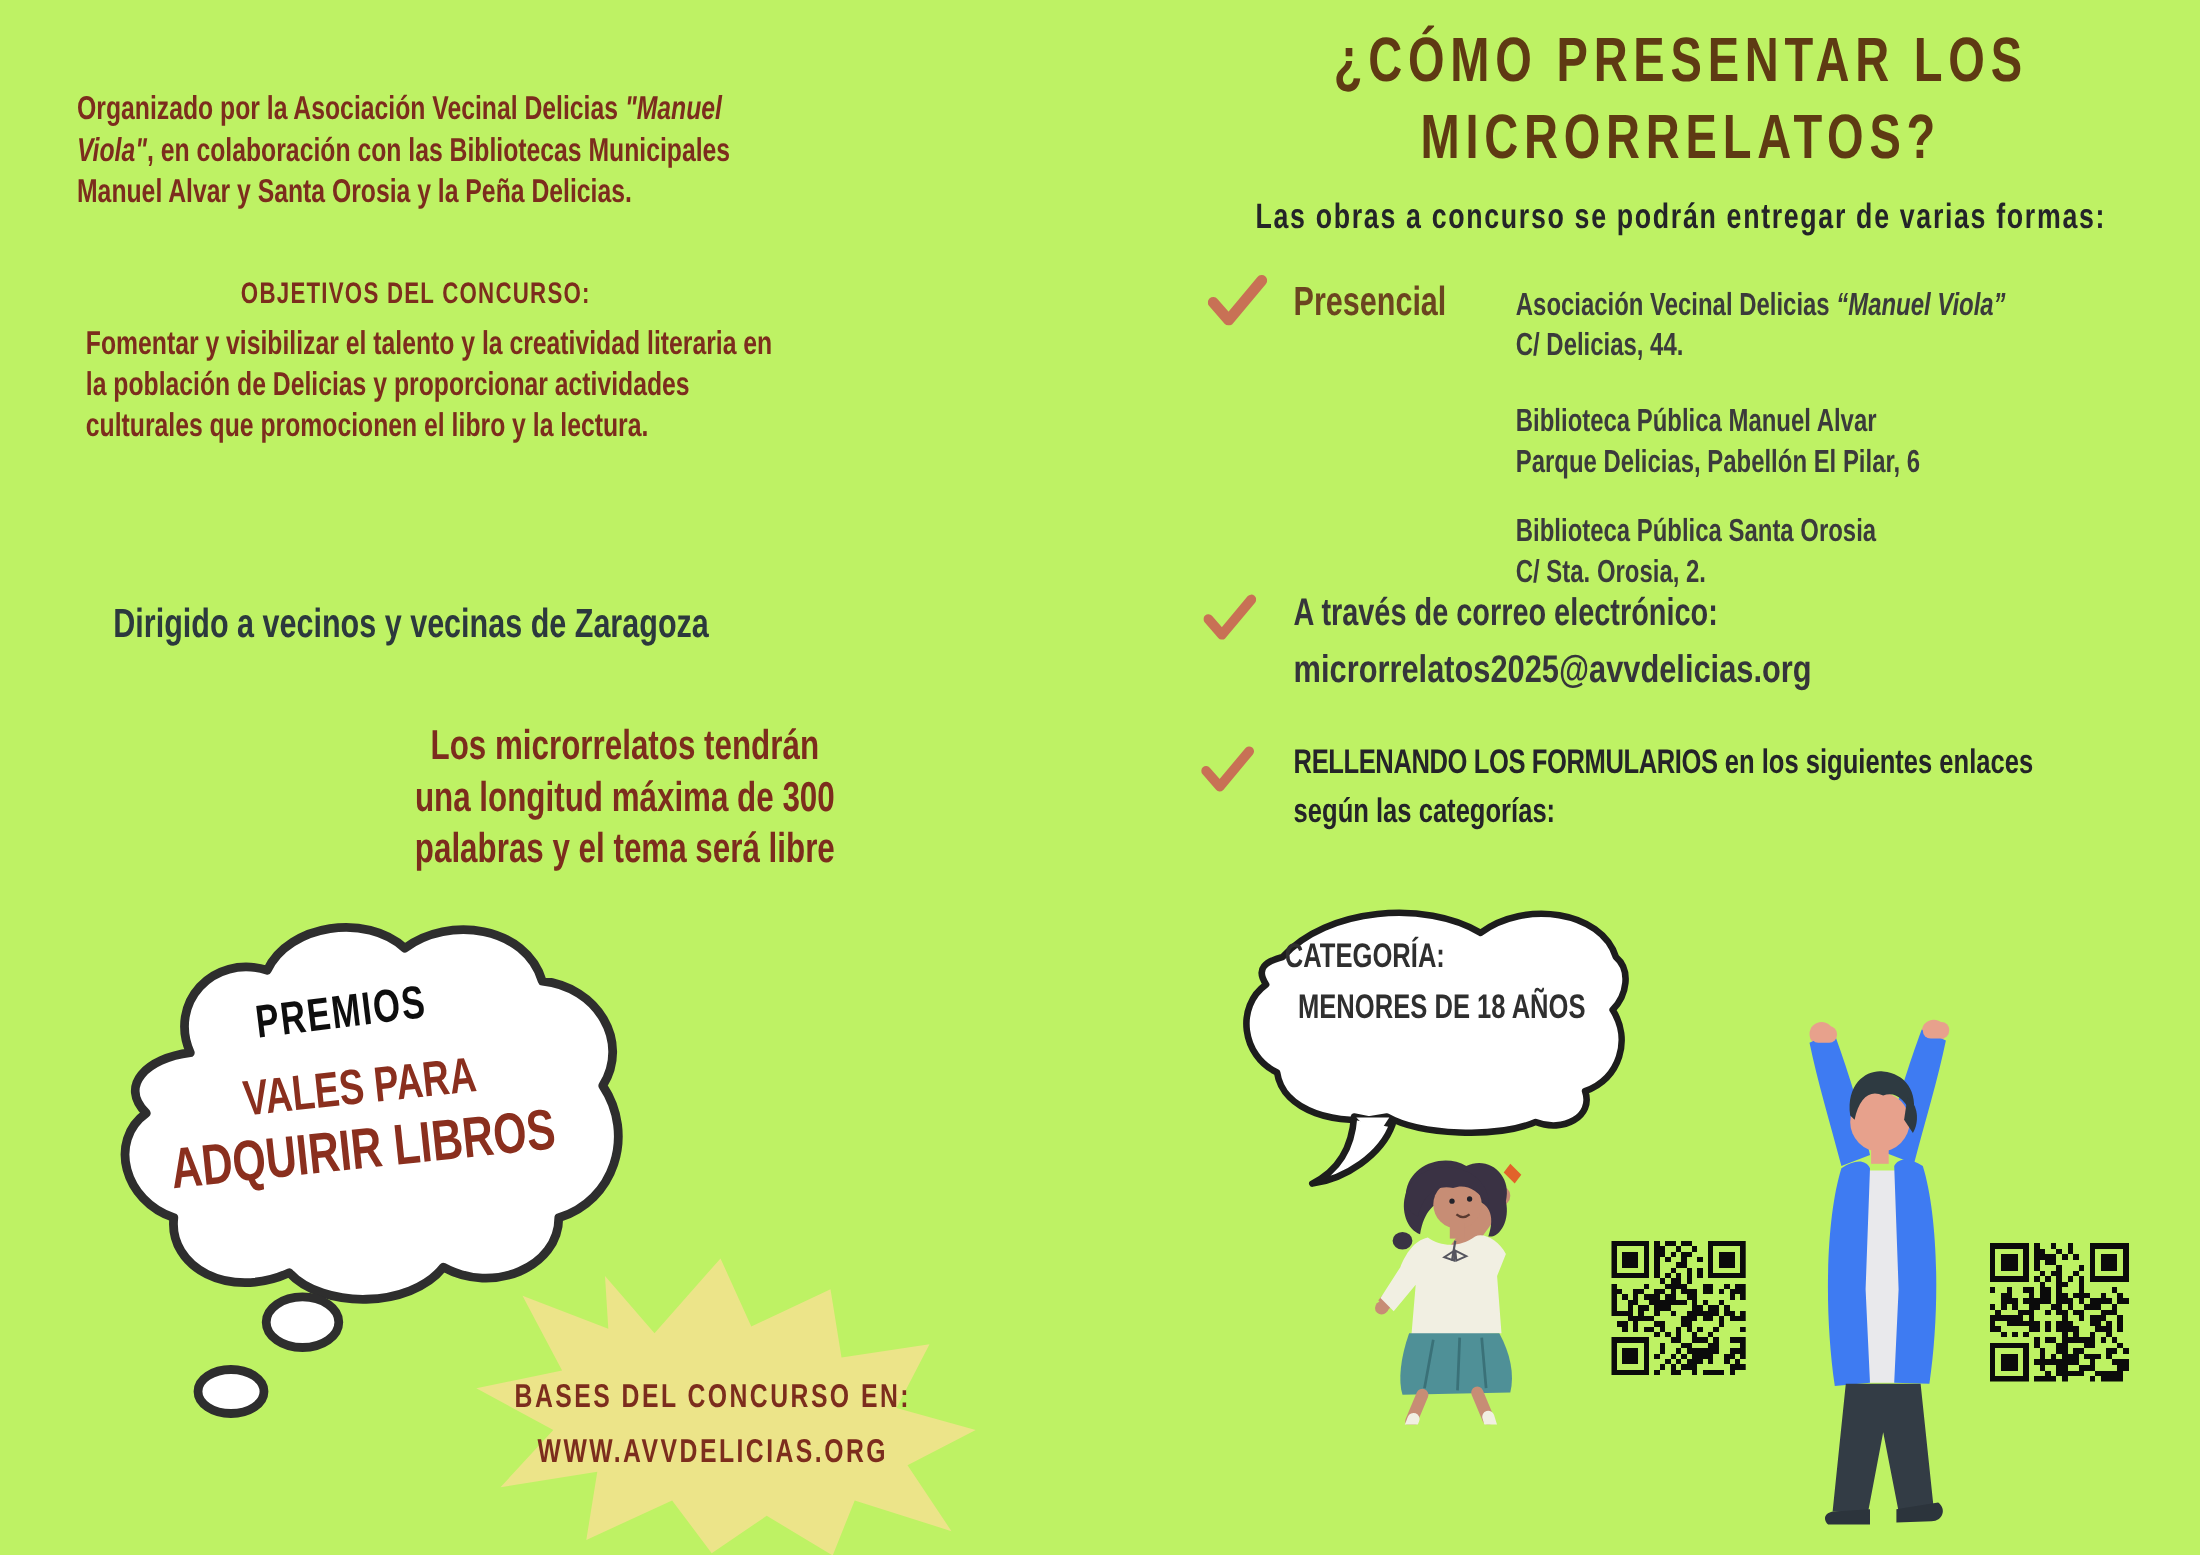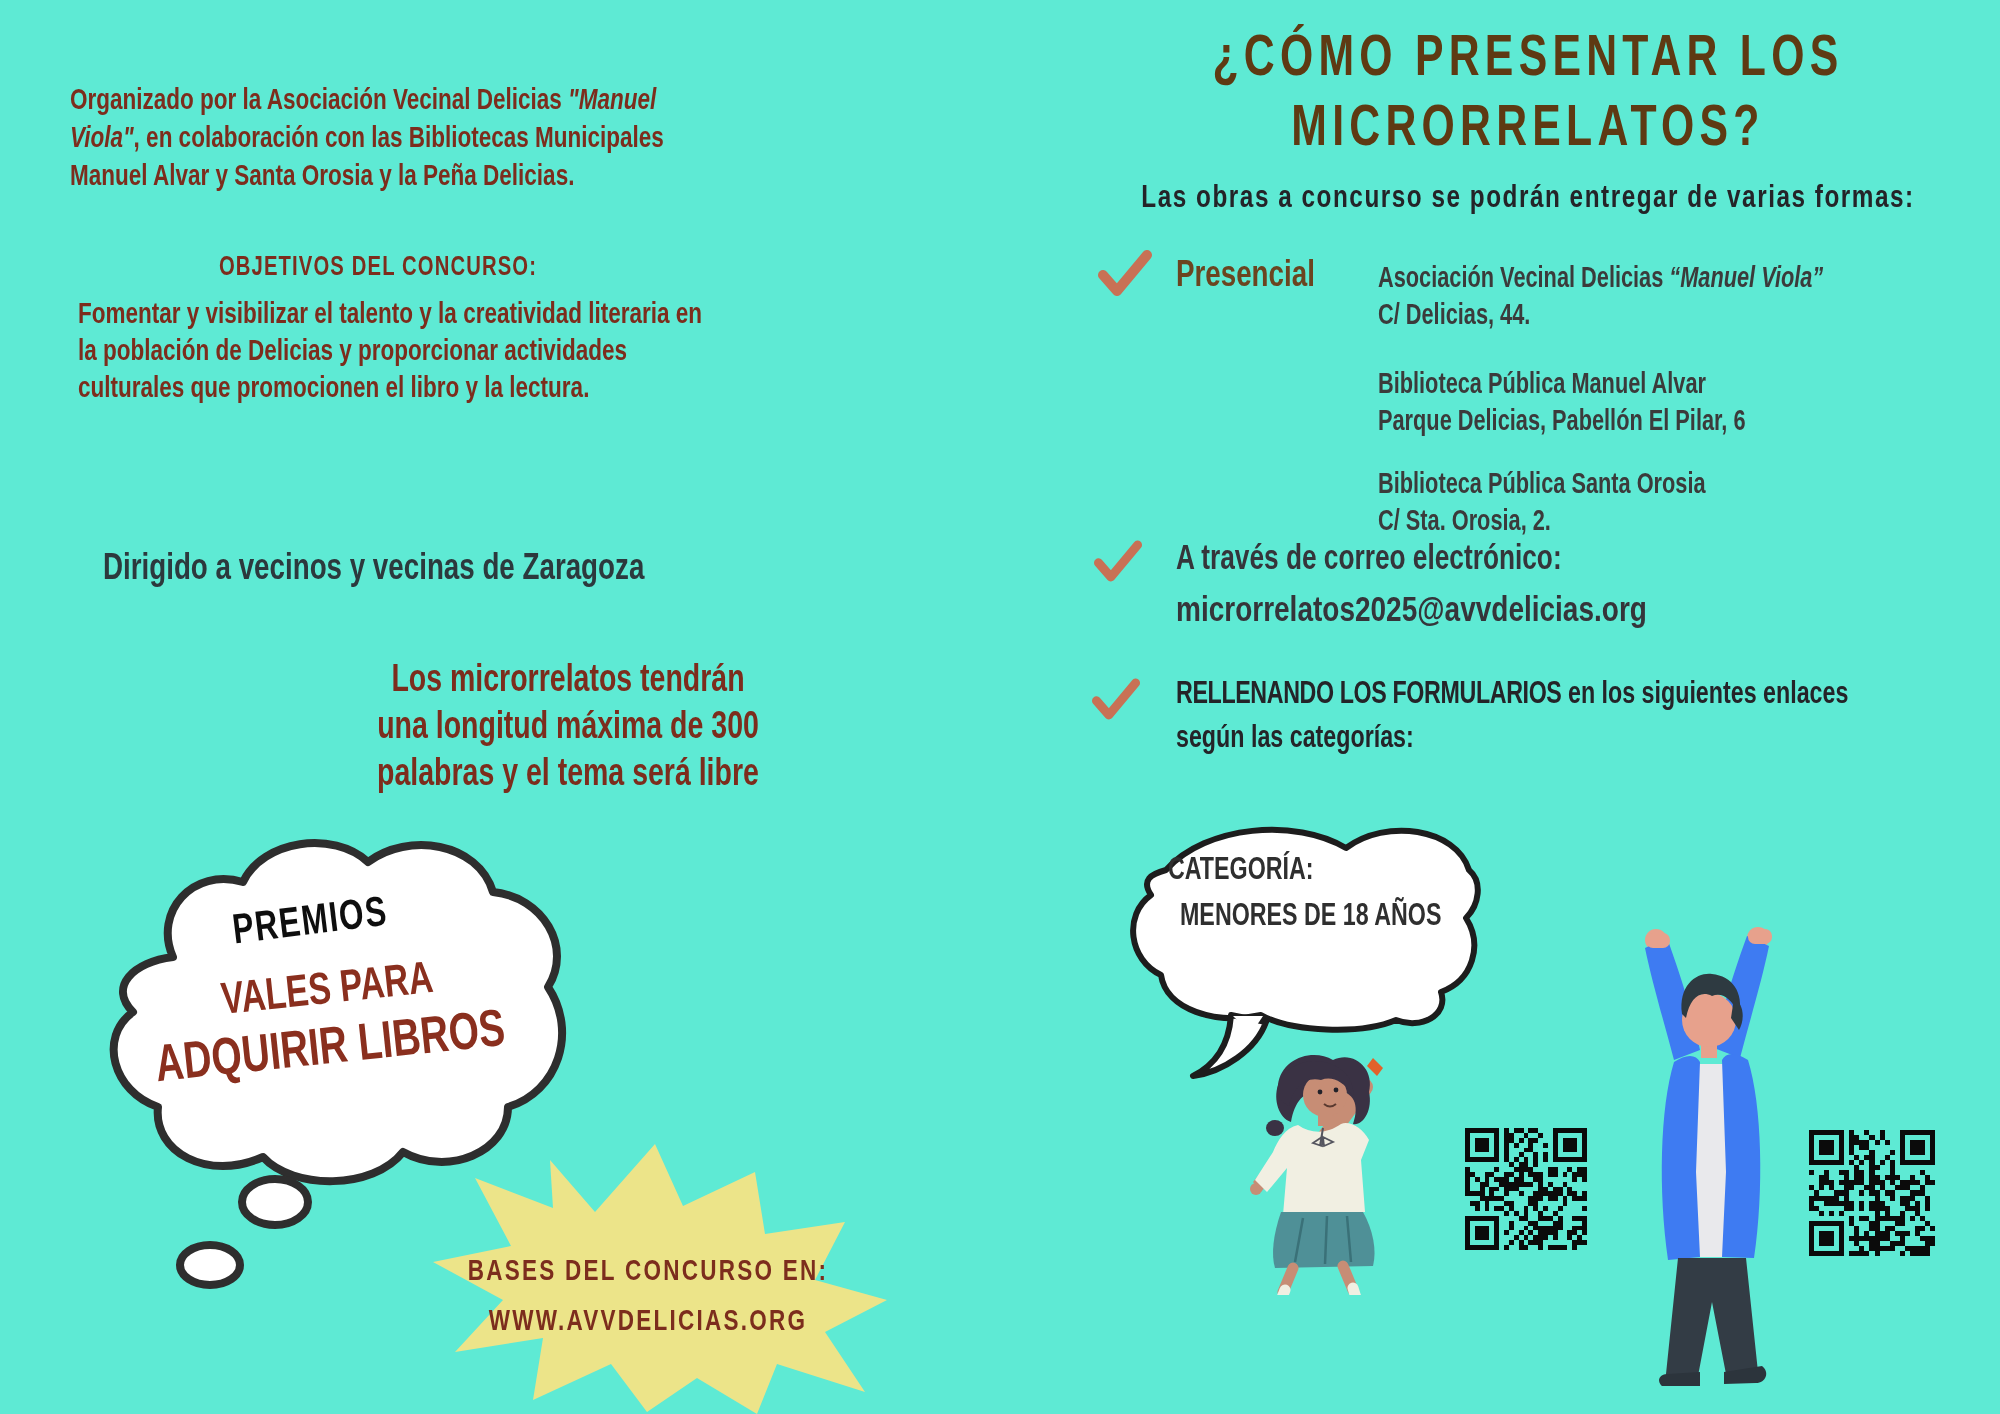--- a/index.html
+++ b/index.html
@@ -1,17 +1,17 @@
 <!DOCTYPE html>
 <html><head>
 <meta charset="utf-8">
 <style>
   html,body{margin:0;padding:0;background:#ffffff;}
   body{font-family:"Liberation Sans", sans-serif;}
-  .canvas{position:relative;width:2000px;height:1414px;background:#5eead4;overflow:hidden;}
+  .canvas{position:relative;width:2000px;height:1414px;background:#bef264;overflow:hidden;}
   .abs{position:absolute;}
   .b{font-weight:bold;}
   .cond{transform:scaleX(0.75);transform-origin:0 0;}
   .condc{transform:scaleX(0.75);transform-origin:50% 0;}
   .nw{white-space:nowrap;}
   .ctr{text-align:center;}
   .maroon{color:#7c2d1d;}
   .charcoal{color:#2c393d;}
   .browntitle{color:#5e3a13;}
   .brownlabel{color:#6b4520;}

